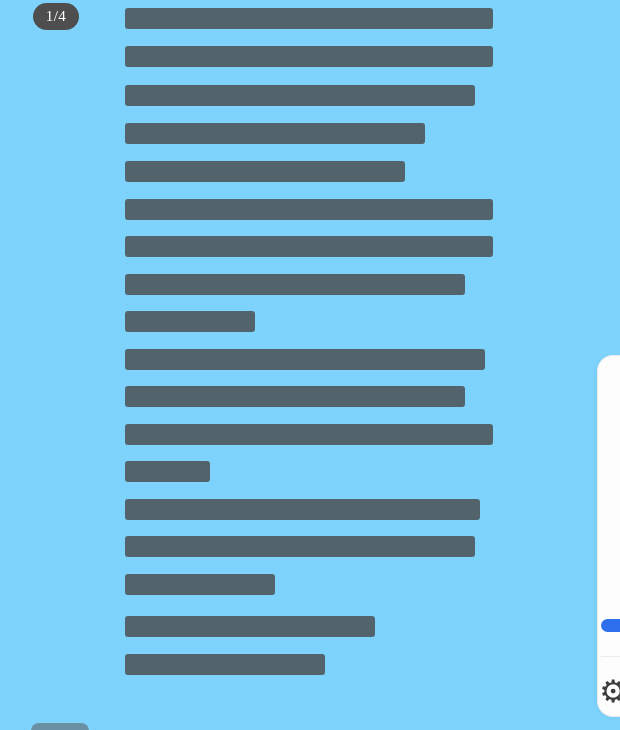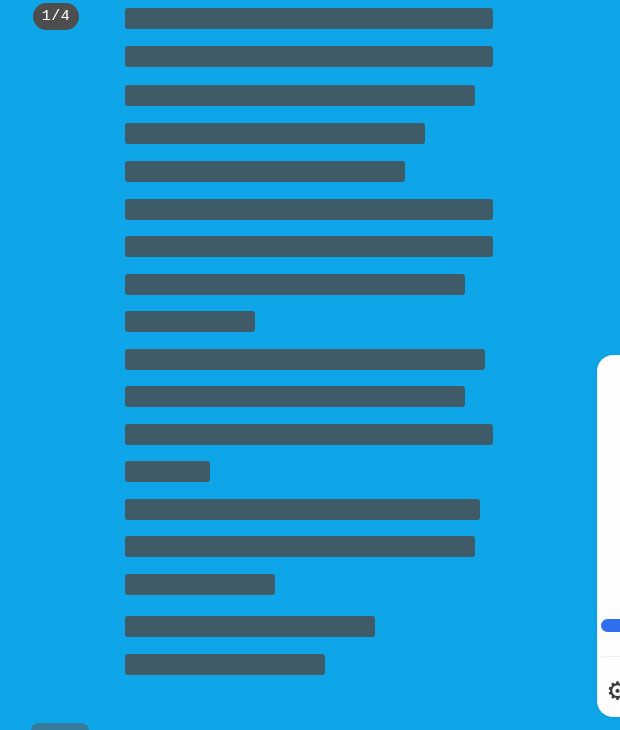--- a/index.html
+++ b/index.html
@@ -1,22 +1,22 @@
 <!DOCTYPE html>
 <html><head>
 <meta charset="utf-8">
 <style>
   html, body { margin: 0; padding: 0; }
   .canvas {
     position: relative;
     width: 620px;
     height: 730px;
-    background: #0ea5e9;
+    background: #7dd3fc;
     overflow: hidden;
-    font-family: Liberation Mono, monospace;
+    font-family: Liberation Serif, serif;
   }
   
   .page-badge {
     position: absolute;
     left: 33px;
     top: 3px;
     min-width: 46px;
     height: 27px;
     background: #4e4e4e;
     border-radius: 14px;

